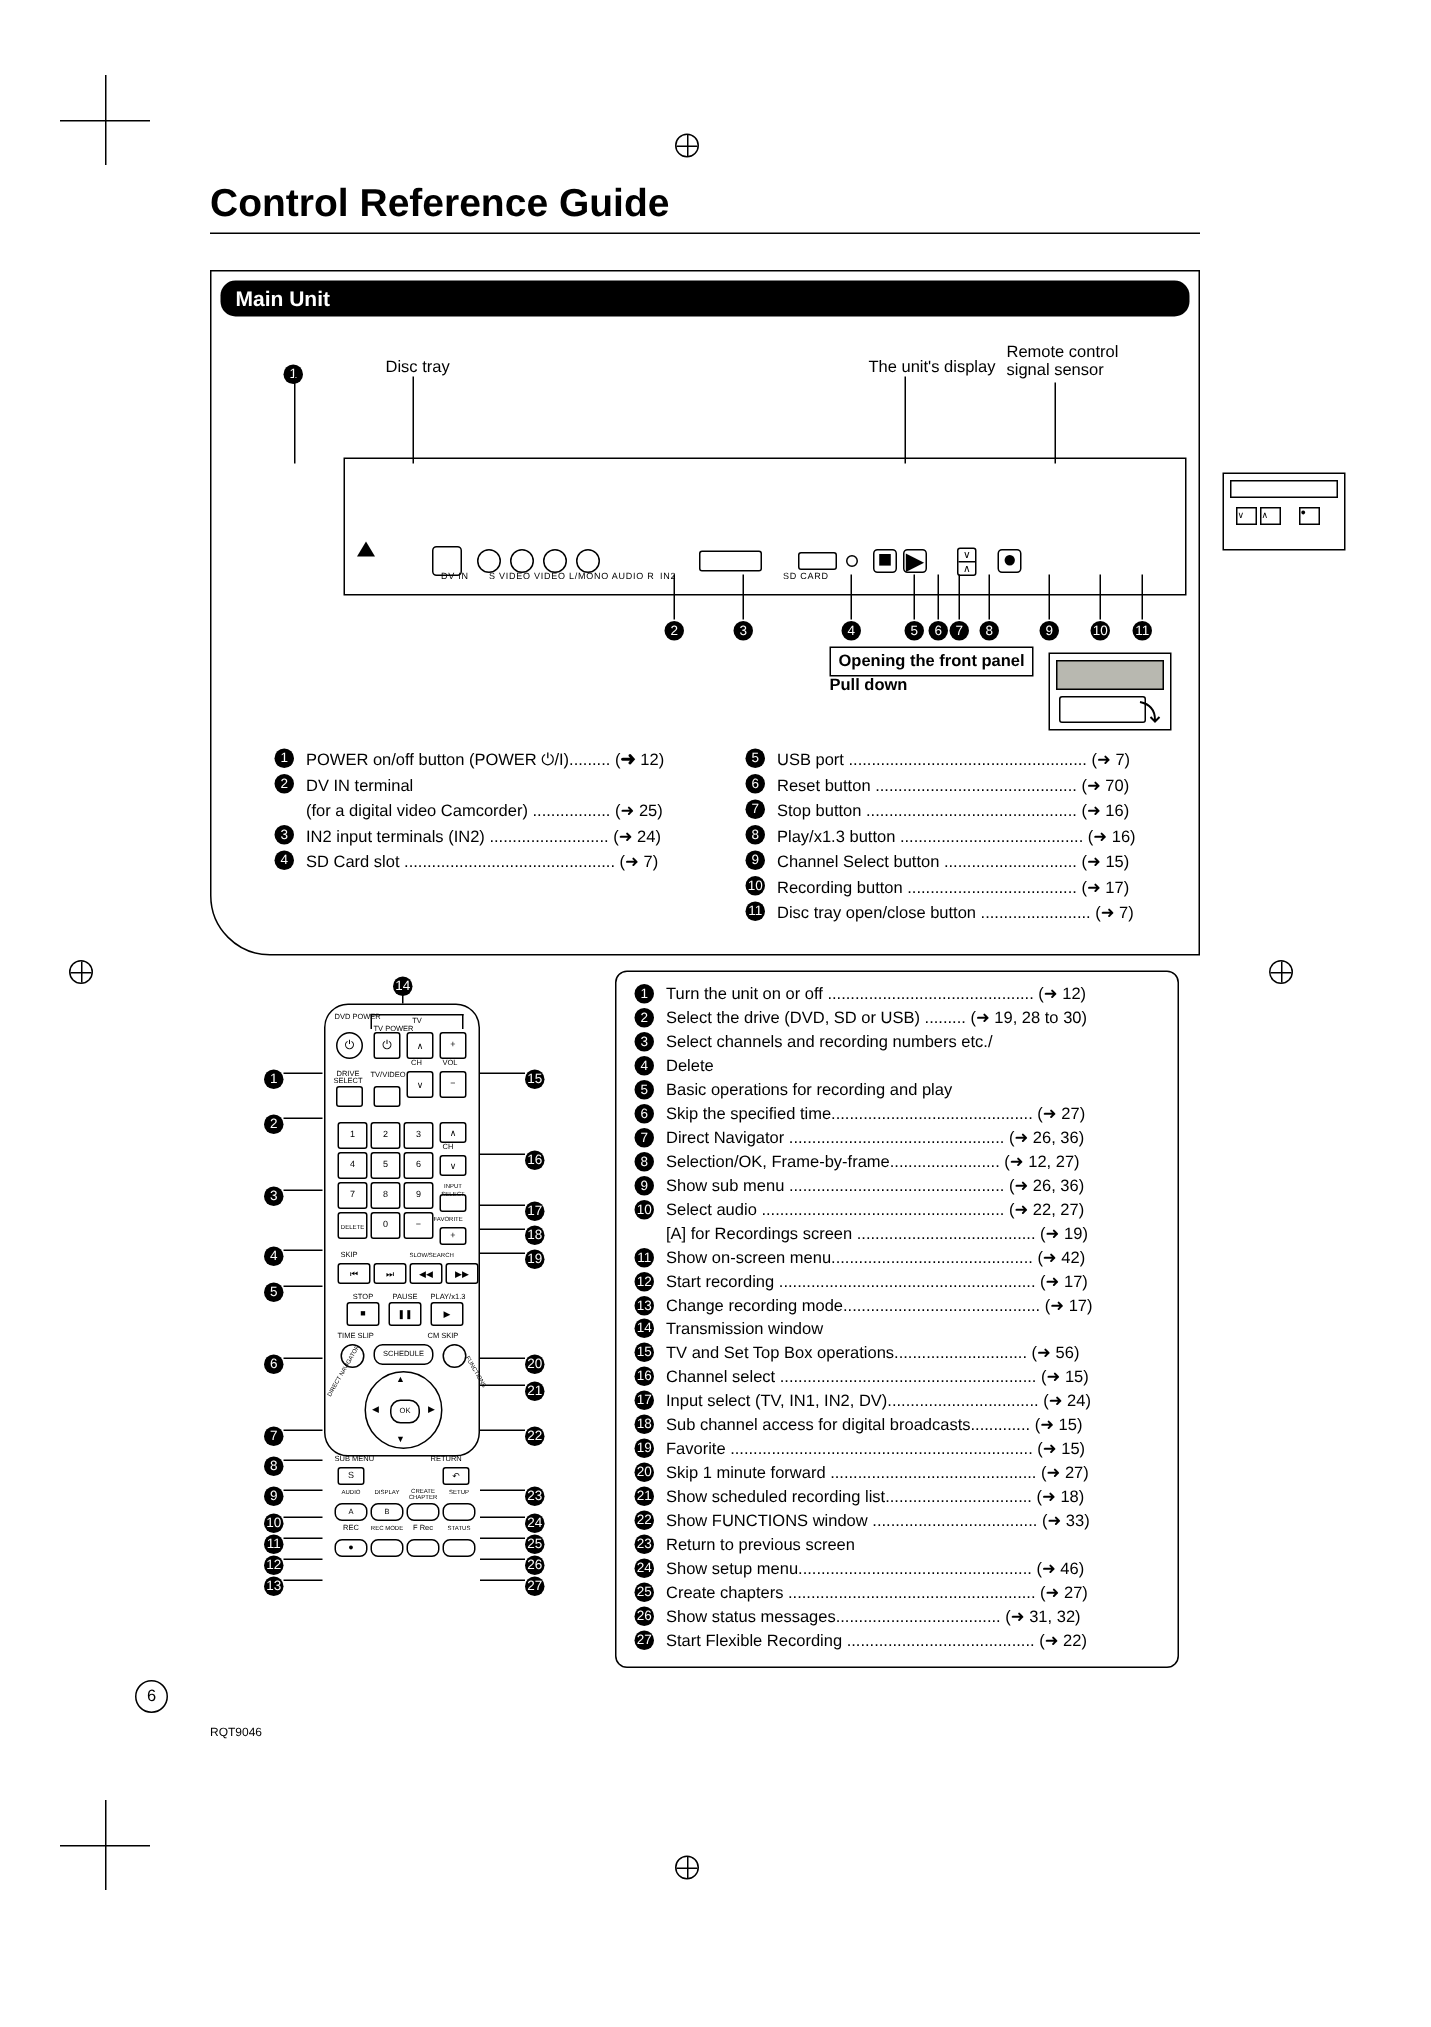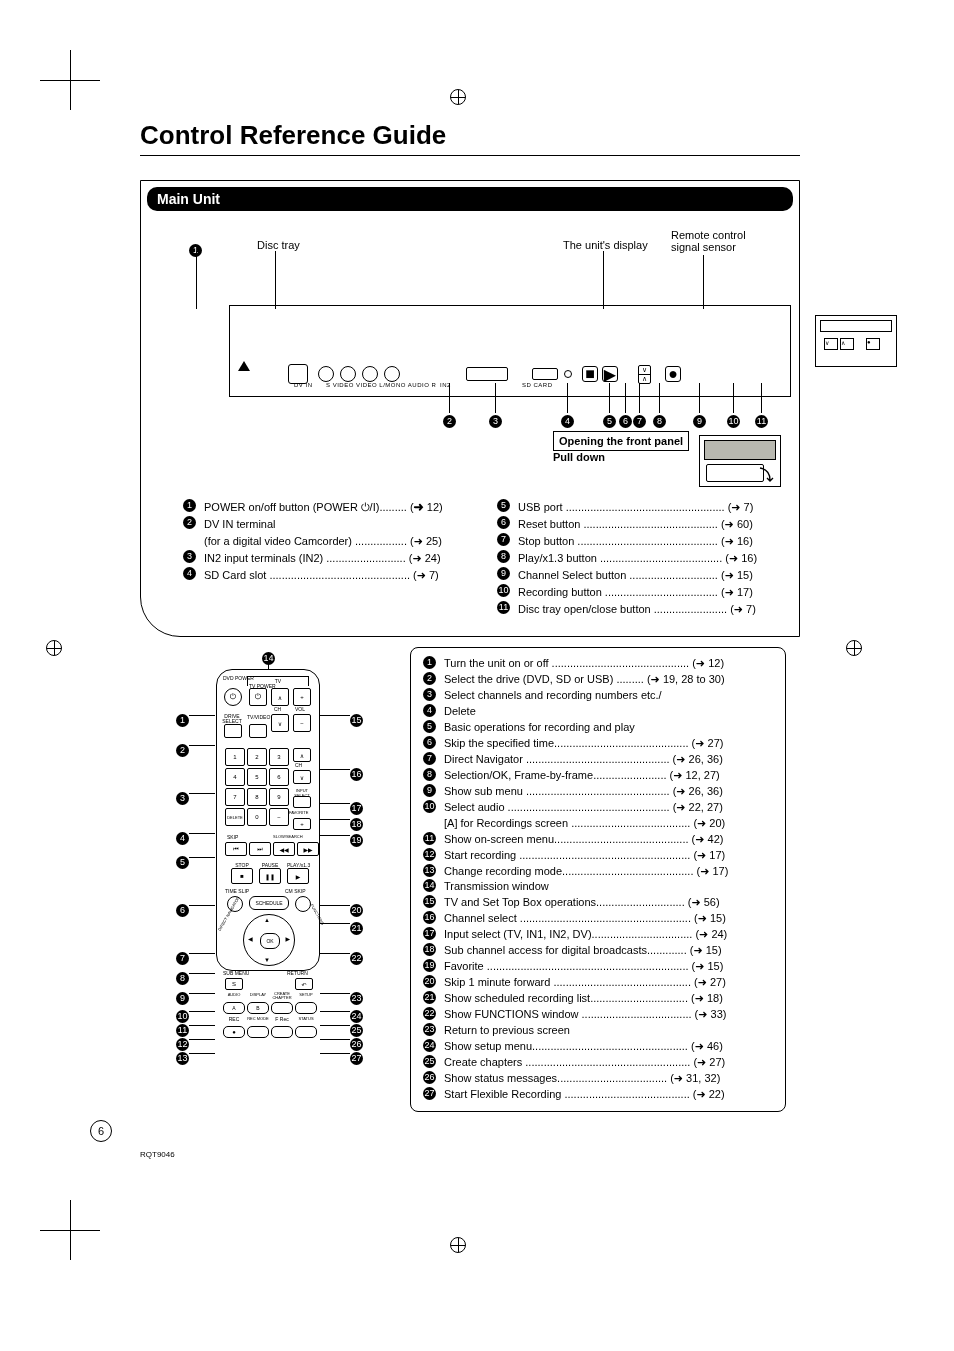--- a/index.html
+++ b/index.html
@@ -60,21 +60,21 @@
     <div class="title">Control Reference Guide</div>
 
     <div class="round-frame" style="padding-left:0;padding-right:0">
       <div style="padding:0 6px">
         <div class="sect-head">Main Unit</div>
 
         <div class="diagram">
 
           <div style="position:absolute;left:6px;top:24px"><span class="num">1</span></div>
           <div style="position:absolute;left:74px;top:24px;font-size:11px">Disc tray</div>
-          <div style="position:absolute;left:380px;top:24px;font-size:11px">The unit's display</div>
+          <div style="position:absolute;left:396px;top:24px;font-size:11px">The unit's display</div>
           <div style="position:absolute;left:488px;top:14px;font-size:11px;width:90px">Remote control signal sensor</div>
 
           <div style="position:absolute;left:13px;top:36px;width:1px;height:58px;background:#000"></div>
           <div style="position:absolute;left:92px;top:36px;width:1px;height:58px;background:#000"></div>
           <div style="position:absolute;left:420px;top:36px;width:1px;height:58px;background:#000"></div>
           <div style="position:absolute;left:520px;top:40px;width:1px;height:54px;background:#000"></div>
 
           <div class="unit-body">
             <div class="tri"></div>
             <div class="port-row">
@@ -172,21 +172,21 @@
                 <span class="ref-text">SD Card slot .............................................. (➜ 7)</span>
               </div>
           </div>
           <div class="col">
             <div class="ref-row">
                 <span class="num">5</span>
                 <span class="ref-text">USB port .................................................... (➜ 7)</span>
               </div>
             <div class="ref-row">
                 <span class="num">6</span>
-                <span class="ref-text">Reset button ............................................ (➜ 60)</span>
+                <span class="ref-text">Reset button ............................................ (➜ 70)</span>
               </div>
             <div class="ref-row">
                 <span class="num">7</span>
                 <span class="ref-text">Stop button .............................................. (➜ 16)</span>
               </div>
             <div class="ref-row">
                 <span class="num">8</span>
                 <span class="ref-text">Play/x1.3 button ........................................ (➜ 16)</span>
               </div>
             <div class="ref-row">
@@ -419,21 +419,21 @@
             <div class="ref-row">
               <span class="num">9</span>
               <span class="ref-text">Show sub menu ............................................... (➜ 26, 36)</span>
             </div>
             <div class="ref-row">
               <span class="num">10</span>
               <span class="ref-text">Select audio ..................................................... (➜ 22, 27)</span>
             </div>
             <div class="ref-row">
               <span style="width: 13px;"></span>
-              <span class="ref-text">[A] for Recordings screen ....................................... (➜ 20)</span>
+              <span class="ref-text">[A] for Recordings screen ....................................... (➜ 19)</span>
             </div>
             <div class="ref-row">
               <span class="num">11</span>
               <span class="ref-text">Show on-screen menu............................................ (➜ 42)</span>
             </div>
             <div class="ref-row">
               <span class="num">12</span>
               <span class="ref-text">Start recording ........................................................ (➜ 17)</span>
             </div>
             <div class="ref-row">

